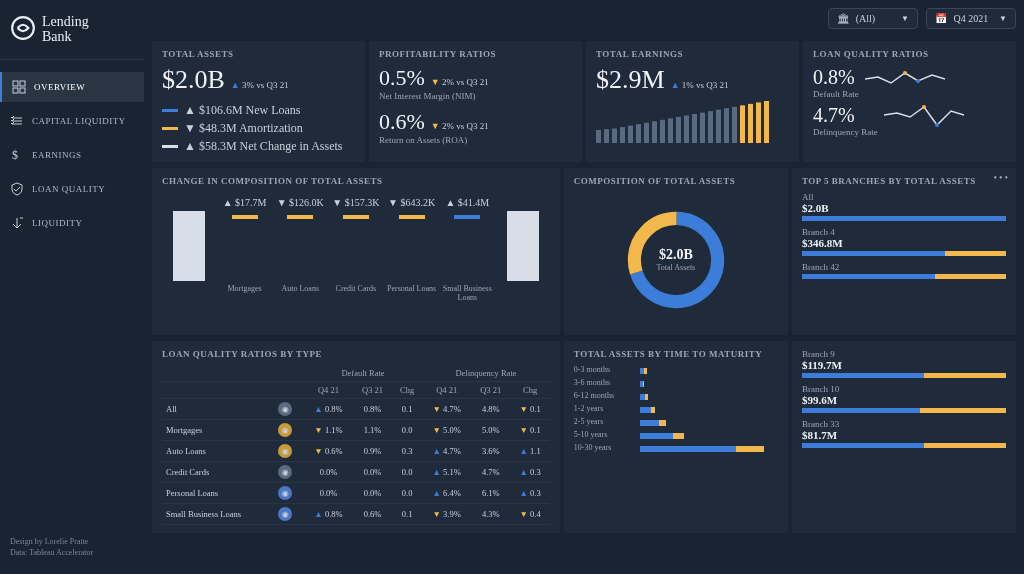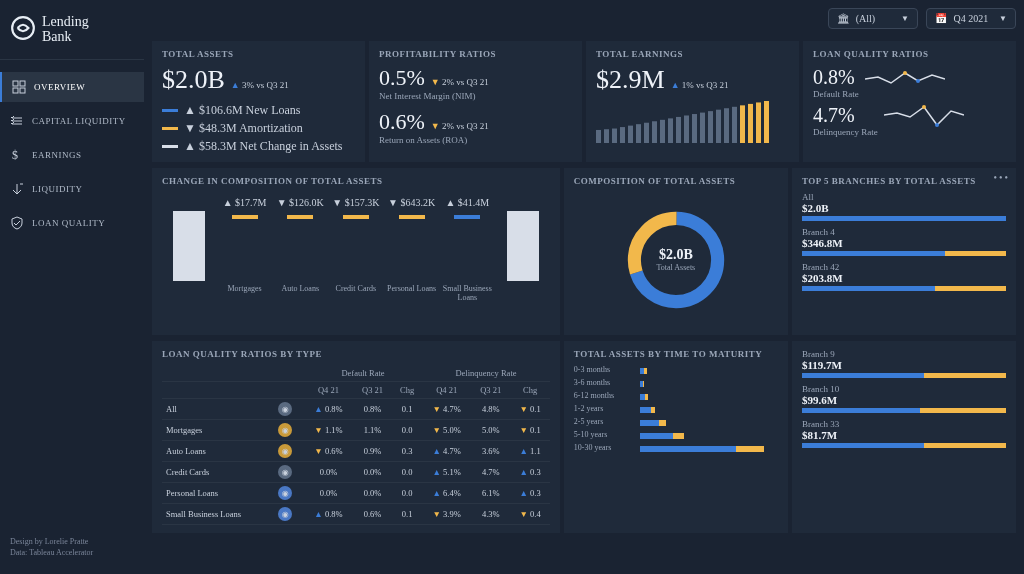--- a/index.html
+++ b/index.html
@@ -105,34 +105,34 @@
           <span class="nav-icon">
             <svg width="14" height="14" viewBox="0 0 14 14">
               <text x="2" y="11" font-size="12" fill="#c8d0dc">$</text>
             </svg>
           </span>
           <span>EARNINGS</span>
         </div>
         <div class="nav-item">
           <span class="nav-icon">
             <svg width="14" height="14" viewBox="0 0 14 14">
-              <path d="M7 2v10M3 8l4 4 4-4" fill="none" stroke="#c8d0dc"></path>
-              <path d="M10 2h3" stroke="#c8d0dc"></path>
+              <path d="M7 1l5 2v4c0 3-2 5-5 6-3-1-5-3-5-6V3z" fill="none" stroke="#c8d0dc"></path>
+              <path d="M4 7l2 2 4-4" fill="none" stroke="#c8d0dc"></path>
             </svg>
           </span>
-          <span>LIQUIDITY</span>
+          <span>LOAN QUALITY</span>
         </div>
         <div class="nav-item">
           <span class="nav-icon">
             <svg width="14" height="14" viewBox="0 0 14 14">
-              <path d="M7 1l5 2v4c0 3-2 5-5 6-3-1-5-3-5-6V3z" fill="none" stroke="#c8d0dc"></path>
-              <path d="M4 7l2 2 4-4" fill="none" stroke="#c8d0dc"></path>
+              <path d="M7 2v10M3 8l4 4 4-4" fill="none" stroke="#c8d0dc"></path>
+              <path d="M10 2h3" stroke="#c8d0dc"></path>
             </svg>
           </span>
-          <span>LOAN QUALITY</span>
+          <span>LIQUIDITY</span>
         </div>
       </div>
     <div class="credits">
       <div>Design by Lorelie Pratte</div>
       <div>Data: Tableau Accelerator</div>
     </div>
   </div>
 
   <div class="main">
     <div class="topbar">
@@ -328,21 +328,20 @@
             <div class="branch">
   <div class="nm">Branch 4</div>
               <div class="vl">$346.8M</div>
   <div class="bar">
                 <div class="fill" style="width:70%;"></div>
                 <div class="fill y" style="width:30%;position:absolute;left:70%;top:0;"></div>
               </div>
             </div>
             <div class="branch">
   <div class="nm">Branch 42</div>
-              <div class="vl">$203.8M</div>
   <div class="bar">
                 <div class="fill" style="width:65%;"></div>
                 <div class="fill y" style="width:35%;position:absolute;left:65%;top:0;"></div>
               </div>
             </div>
           </div>
       </div>
     </div>
 
     <div class="row row3">

